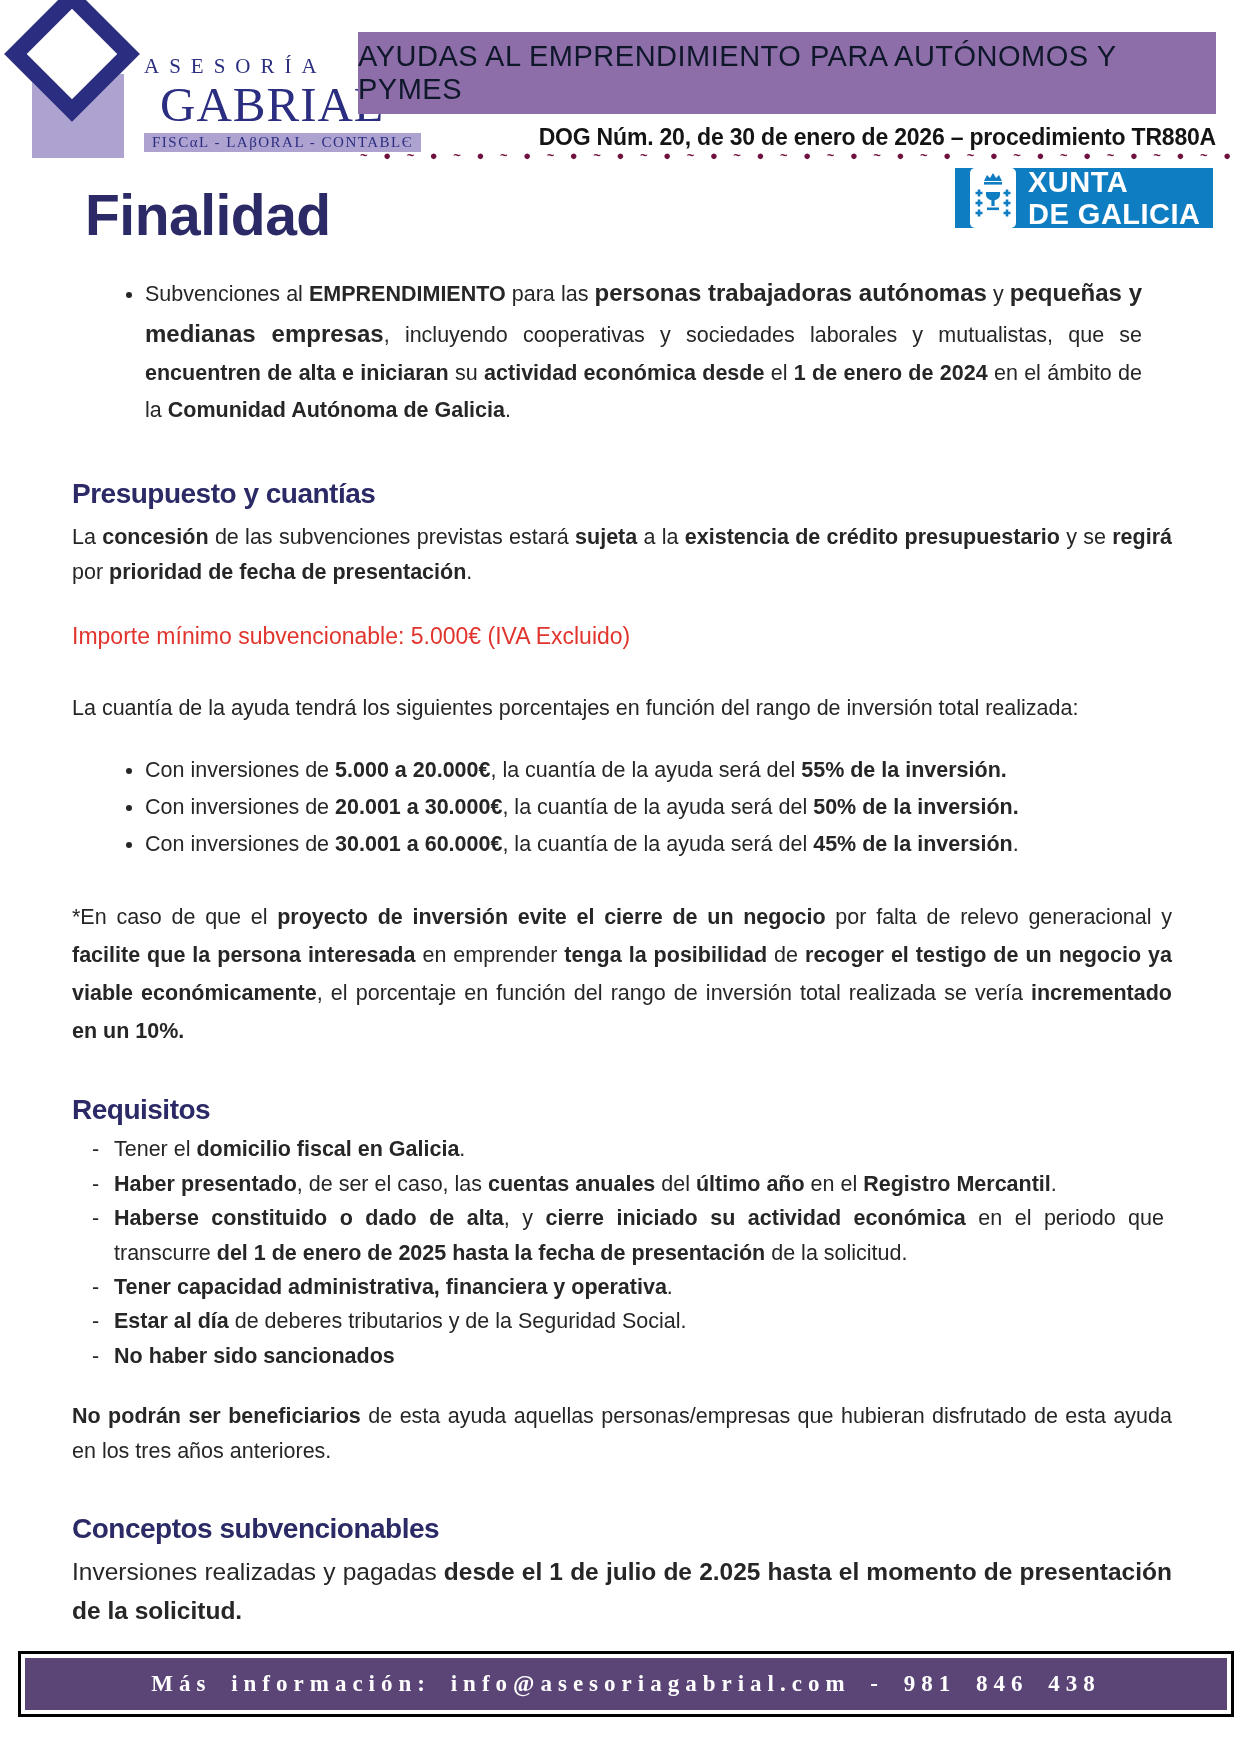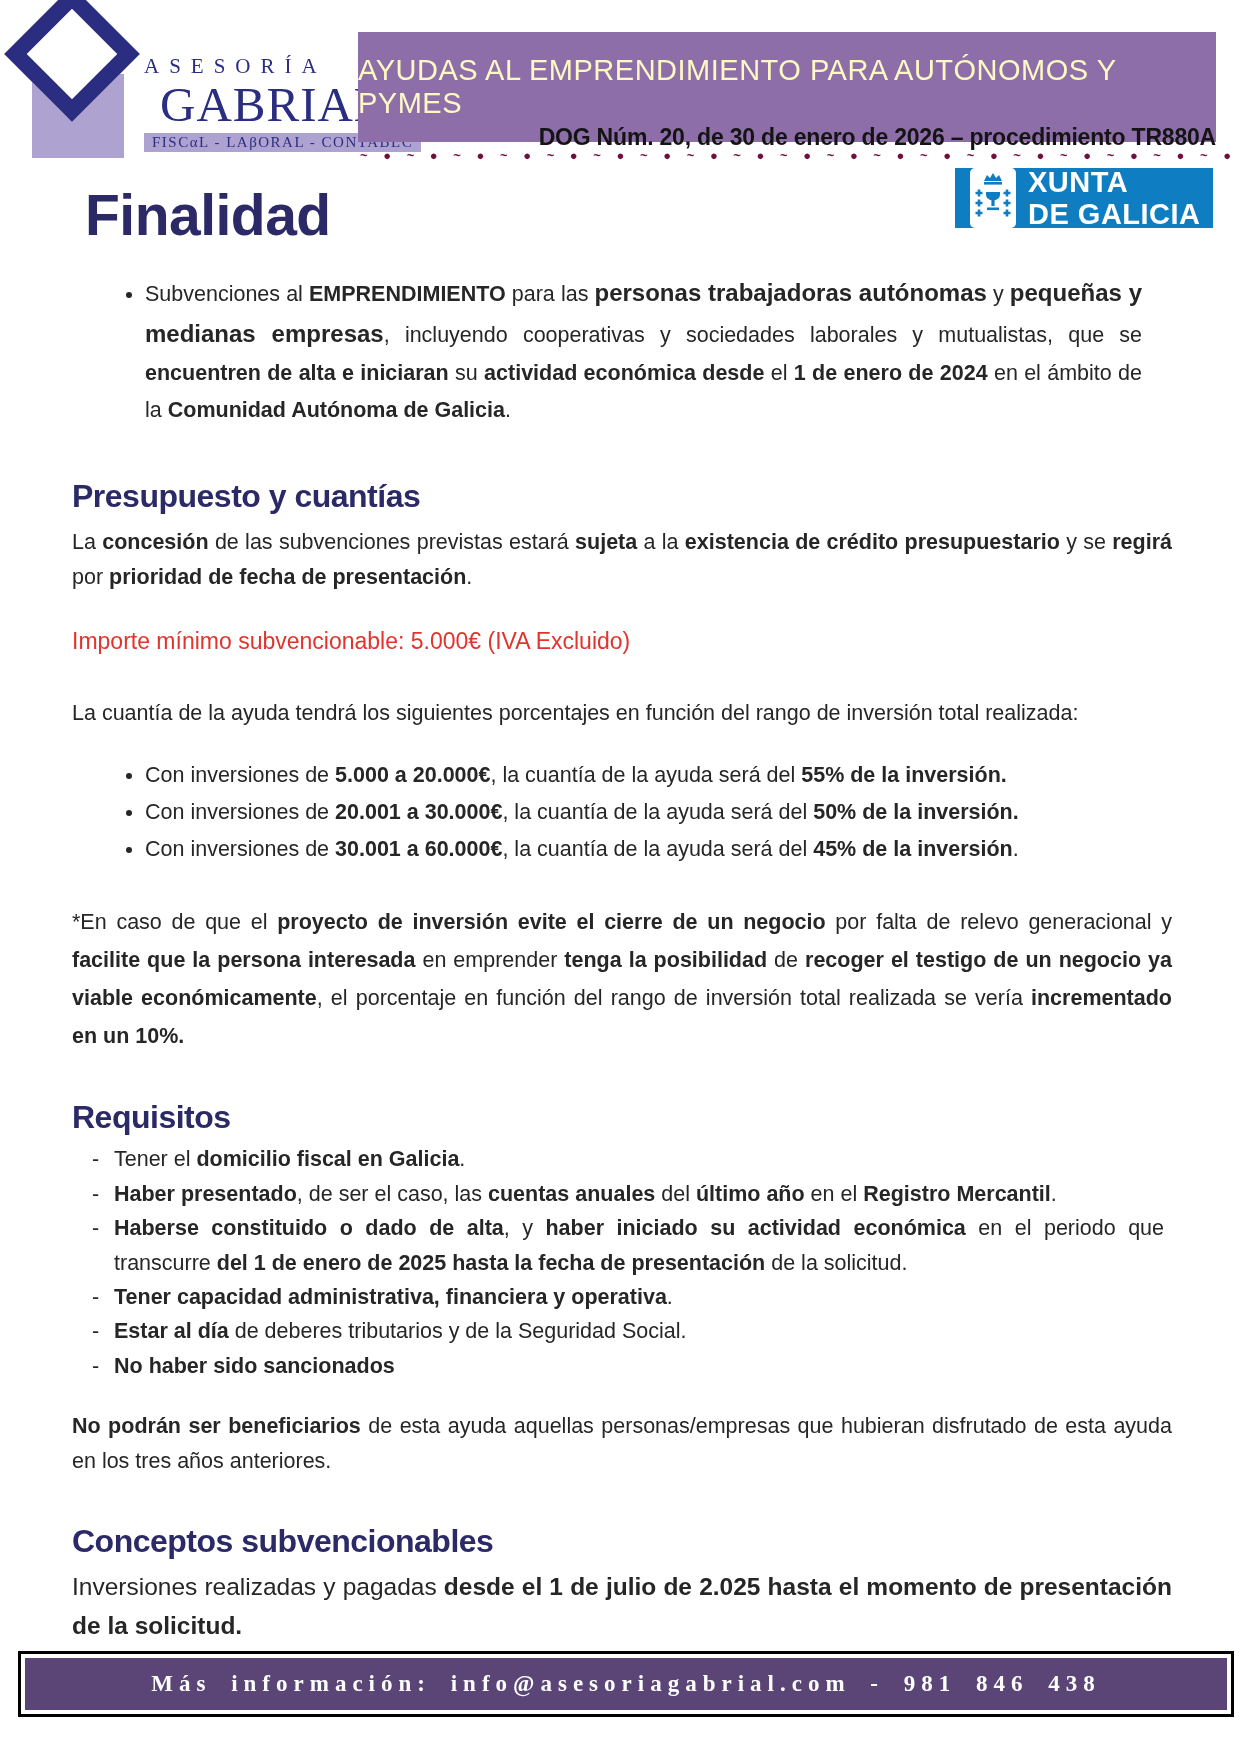--- a/index.html
+++ b/index.html
@@ -12,36 +12,36 @@
   .lav-square{position:absolute;left:22px;top:66px;width:92px;height:84px;background:#aea2d0;}
   .diamond{position:absolute;box-sizing:border-box;left:14px;top:-2px;width:96px;height:96px;
            background:#fff;border:16px solid #2b2e80;transform:rotate(45deg);}
   .brand-text{margin-left:2px;padding-top:46px;}
   .brand-top{font-family:"Liberation Serif",serif;font-size:21px;letter-spacing:10px;color:#2b2e80;}
   .brand-main{font-family:"Liberation Serif",serif;font-size:49px;line-height:1;letter-spacing:1px;color:#2b2e80;margin-top:1px;margin-left:16px;}
   .brand-tag{margin-top:4px;background:#aea2d0;color:#2b2e80;font-family:"Liberation Serif",serif;
              font-size:15px;letter-spacing:1.5px;padding:1px 8px;display:inline-block;}
 
   
-  .title-bar{position:absolute;left:358px;top:32px;width:858px;height:110px;background:#8e6ea9;
-             color:#fef9c3;font-size:29px;letter-spacing:.5px;display:flex;align-items:center;justify-content:center;}
+  .title-bar{position:absolute;left:358px;top:32px;width:858px;height:82px;background:#8e6ea9;
+             color:#0f172a;font-size:29px;letter-spacing:.5px;display:flex;align-items:center;justify-content:center;}
   .dog-line{position:absolute;top:124px;right:24px;font-size:23px;font-weight:bold;color:#141414;letter-spacing:-.2px;}
   .divider{position:absolute;left:360px;top:148px;width:870px;overflow:hidden;white-space:nowrap;
            color:#6e0f3d;font-size:13px;letter-spacing:6px;font-weight:bold;}
 
   
   .xunta{position:absolute;left:955px;top:168px;width:258px;height:60px;background:#0e7dc2;display:flex;align-items:center;}
   .xunta-shield{width:46px;height:60px;margin-left:15px;flex:none;}
   .xunta-text{color:#fff;font-size:29px;line-height:1.12;margin-left:12px;letter-spacing:.5px;font-weight:bold;}
 
   
   .content{position:absolute;left:72px;top:170px;width:1100px;}
   h1,h2{color:#2b2a66;font-weight:bold;margin:0;letter-spacing:-.5px;}
   h1{font-size:57px;margin:12px 13px 24px;}
-  h2{font-size:32px;}
+  h2{font-size:28px;}
   p{margin:0;font-size:21.5px;line-height:1.62;}
   .b{font-weight:bold;}
   .lg{font-size:24px;}
   .just{text-align:justify;}
   .disc-list{margin:0;padding-left:73px;list-style:disc;}
   .disc-list li{font-size:21.5px;line-height:1.72;padding-right:30px;}
   .lead li{text-align:justify;}
   .h2-pres{margin-top:50px;}
   .p-intro{margin-top:10px;}
   .red{color:#e0342c;font-size:23px;margin-top:28px;}
@@ -134,21 +134,21 @@
       <li>
         <span class="dash">-</span>
         <span class="dash-item"><span>Tener el </span><span class="b">domicilio fiscal en Galicia</span><span>.</span></span>
       </li>
       <li>
         <span class="dash">-</span>
         <span class="dash-item"><span class="b">Haber presentado</span><span>, de ser el caso, las </span><span class="b">cuentas anuales</span><span> del </span><span class="b">último año</span><span> en el </span><span class="b">Registro Mercantil</span><span>.</span></span>
       </li>
       <li>
         <span class="dash">-</span>
-        <span class="dash-item"><span class="b">Haberse constituido o dado de alta</span><span>, y </span><span class="b">haber iniciado su actividad económica</span><span> en el periodo que transcurre </span><span class="b">del 1 de enero de 2025 hasta la fecha de presentación</span><span> de la solicitud.</span></span>
+        <span class="dash-item"><span class="b">Haberse constituido o dado de alta</span><span>, y </span><span class="b">cierre iniciado su actividad económica</span><span> en el periodo que transcurre </span><span class="b">del 1 de enero de 2025 hasta la fecha de presentación</span><span> de la solicitud.</span></span>
       </li>
       <li>
         <span class="dash">-</span>
         <span class="dash-item"><span class="b">Tener capacidad administrativa, financiera y operativa</span><span>.</span></span>
       </li>
       <li>
         <span class="dash">-</span>
         <span class="dash-item"><span class="b">Estar al día</span><span> de deberes tributarios y de la Seguridad Social.</span></span>
       </li>
       <li>

